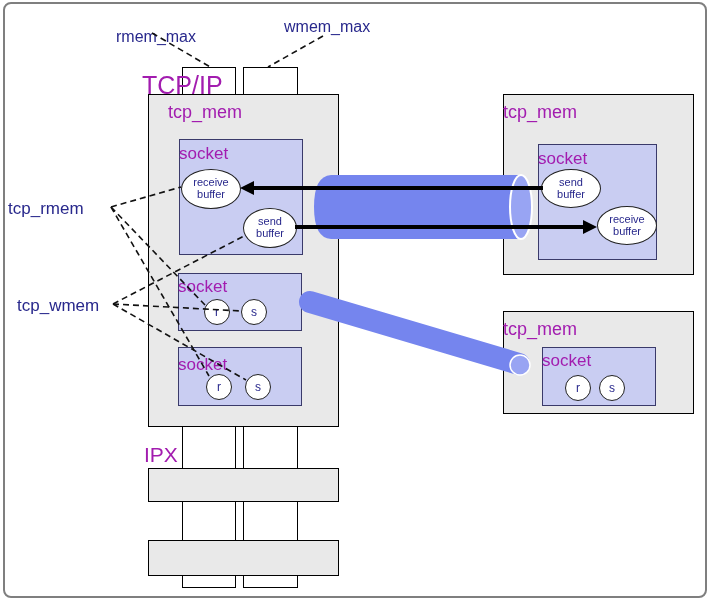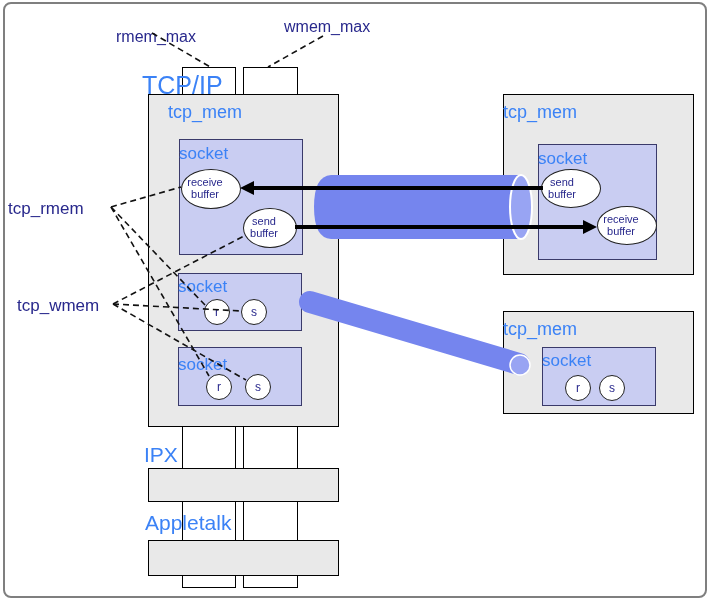--- a/index.html
+++ b/index.html
@@ -5,25 +5,25 @@
   html,body{margin:0;padding:0;background:#fff;}
   .canvas{
     position:relative;width:711px;height:602px;background:#ffffff;
     font-family:"Liberation Sans",sans-serif;overflow:hidden;
   }
   .frame{position:absolute;left:3px;top:2px;right:4px;bottom:4px;
     border:2px solid #7f7f7f;border-radius:8px;}
   .col{position:absolute;border:1px solid #000;background:transparent;}
   .graybox{position:absolute;background:#e9e9e9;border:1px solid #000;}
   .sockbox{position:absolute;background:#c9cdf2;border:1px solid #3a3a6a;}
-  .lbl{position:absolute;color:#3b82f6;white-space:nowrap;}
+  .lbl{position:absolute;color:#a21caf;white-space:nowrap;}
   .lbl.center{text-align:left;white-space:nowrap;}
   .navy{color:#28288c;}
   .ellipse{position:absolute;background:#fff;border:1.3px solid #222;border-radius:50%;
-    display:flex;align-items:center;justify-content:flex-start;text-align:center;
+    display:flex;align-items:center;justify-content:center;text-align:center;
     font-size:11px;line-height:1.08;color:#28288c;}
   .circle{position:absolute;width:24px;height:24px;background:#fff;border:1.3px solid #222;
     border-radius:50%;display:flex;align-items:center;justify-content:center;
     font-size:12px;color:#28288c;}
   svg.overlay{position:absolute;left:0;top:0;pointer-events:none;}
 </style>
 </head>
 <body>
 
 <div class="canvas">
@@ -48,21 +48,20 @@
   <div class="lbl navy" style="left:116px;top:15px;font-size:16px;margin-top:13px;">rmem_max</div>
   <div class="lbl navy" style="left:284px;top:18px;font-size:16px;">wmem_max</div>
   <div class="lbl" style="left:142px;top:71px;font-size:25px;">TCP/IP</div>
   <div class="lbl center" style="left:168px;top:102px;width:180px;font-size:18px;">tcp_mem</div>
   <div class="lbl center" style="left:179px;top:144px;width:122px;font-size:17px;">socket</div>
   <div class="lbl center" style="left:178px;top:277px;width:122px;font-size:17px;">socket</div>
   <div class="lbl center" style="left:178px;top:355px;width:122px;font-size:17px;">socket</div>
   <div class="lbl navy" style="left:8px;top:199px;font-size:17px;">tcp_rmem</div>
   <div class="lbl navy" style="left:17px;top:296px;font-size:17px;text-align:center;">tcp_wmem</div>
   <div class="lbl" style="left:144px;top:443px;font-size:21px;">IPX</div>
-  <div class="lbl" style="left:145px;top:511px;font-size:21px;">Appletalk</div>
   <div class="lbl center" style="left:503px;top:102px;width:189px;font-size:18px;">tcp_mem</div>
   <div class="lbl center" style="left:538px;top:149px;width:117px;font-size:17px;">socket</div>
   <div class="lbl center" style="left:503px;top:319px;width:189px;font-size:18px;">tcp_mem</div>
   <div class="lbl center" style="left:542px;top:351px;width:112px;font-size:17px;">socket</div>
 
   <div class="ellipse" style="left:181px;top:169px;width:58px;height:38px;">
     <span style="width:46px;">receive buffer</span>
   </div>
   <div class="ellipse" style="left:243px;top:208px;width:52px;height:38px;">
     <span style="width:40px;">send buffer</span>

